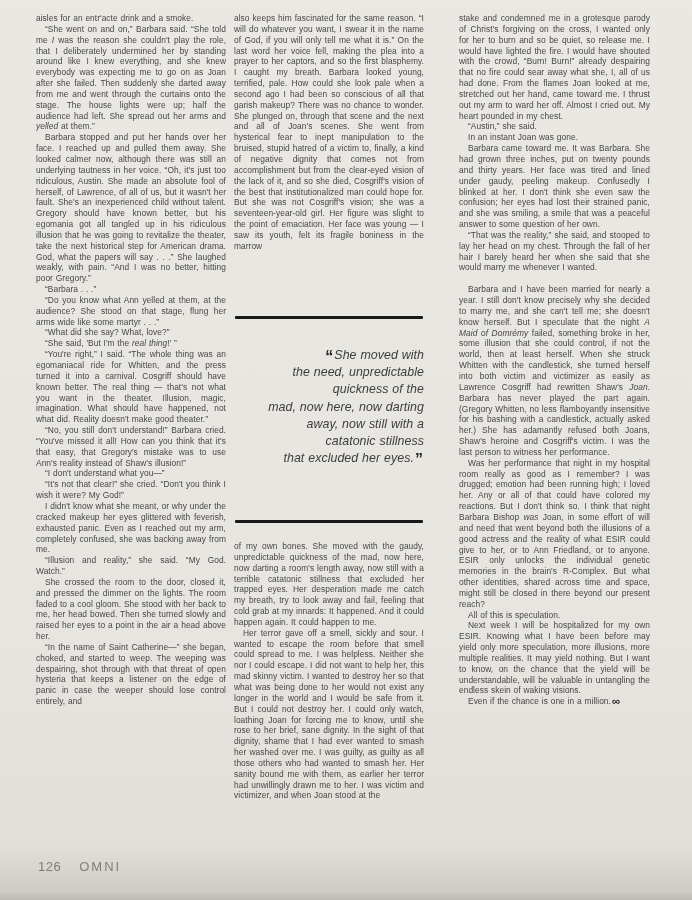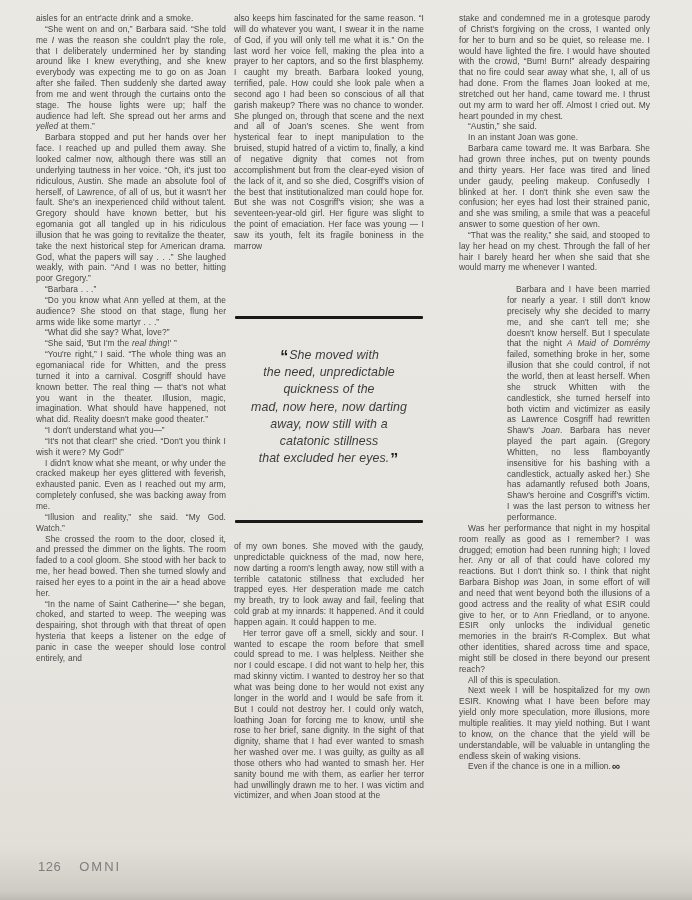--- a/index.html
+++ b/index.html
@@ -11,30 +11,30 @@
   .col{
     position:absolute;top:13px;color:#474747;
     font-size:8.4px;line-height:10.85px;text-align:justify;
     letter-spacing:0.05px;word-spacing:0.4px;
   }
   .col1{left:36px;width:190px;height:846px;overflow:hidden;}
   .col2{left:234px;width:190px;height:876px;}
   .col3{left:459px;width:191px;height:876px;overflow:hidden;}
   .para{margin:0;padding:0;}
   .para.ind{text-indent:9px;}
-  .para.gap{margin-top:11px;margin-left:48px;}
+  .para.gap{margin-top:11px;}
   .it{font-style:italic;}
   .c2block1{position:absolute;top:0;left:0;right:0;height:296px;overflow:hidden;}
   .c2block2{position:absolute;top:528px;left:0;right:0;height:348px;overflow:hidden;}
   .rule{position:absolute;left:1px;right:1px;height:3px;background:#191919;border-radius:1px;}
   .rule1{top:303px;}
   .rule2{top:507px;}
   .pullquote{
     position:absolute;top:320px;left:0;right:0;height:186px;padding-top:14px;
-    text-align:center;font-style:italic;font-size:12.4px;line-height:17.2px;color:#3d3d3d;
+    text-align:right;font-style:italic;font-size:12.4px;line-height:17.2px;color:#3d3d3d;
   }
   .pq-line{margin:0;}
   .pq-quote{
     font-style:normal;font-weight:bold;font-size:16px;line-height:0;
     color:#1f1f1f;position:relative;top:3px;margin:0 1px;
   }
   .endmark{
     font-weight:bold;font-size:11.5px;line-height:8px;
     letter-spacing:-1px;vertical-align:-1px;color:#2a2a2a;padding-left:1px;
   }
@@ -49,20 +49,21 @@
 
   <div class="col col1">
       <p class="para"><span>aisles for an entr'acte drink and a smoke.</span></p>
       <p class="para ind"><span>“She went on and on,” Barbara said. “She told me </span><span class="it">I</span><span> was the reason she couldn't play the role, that I deliberately undermined her by standing around like I knew everything, and she knew everybody was expecting me to go on as Joan after she failed. Then suddenly she darted away from me and went through the curtains onto the stage. The house lights were up; half the audience had left. She spread out her arms and </span><span class="it">yelled</span><span> at them.”</span></p>
       <p class="para ind"><span>Barbara stopped and put her hands over her face. I reached up and pulled them away. She looked calmer now, although there was still an underlying tautness in her voice. “Oh, it's just too ridiculous, Austin. She made an absolute fool of herself, of Lawrence, of all of us, but it wasn't her fault. She's an inexperienced child without talent. Gregory should have known better, but his egomania got all tangled up in his ridiculous illusion that he was going to revitalize the theater, take the next historical step for American drama. God, what the papers will say . . .” She laughed weakly, with pain. “And I was no better, hitting poor Gregory.”</span></p>
       <p class="para ind"><span>“Barbara . . .”</span></p>
       <p class="para ind"><span>“Do you know what Ann yelled at them, at the audience? She stood on that stage, flung her arms wide like some martyr . . .”</span></p>
       <p class="para ind"><span>“What did she say? What, love?”</span></p>
       <p class="para ind"><span>“She said, 'But I'm the </span><span class="it">real thing</span><span>!' ”</span></p>
       <p class="para ind"><span>“You're right,” I said. “The whole thing was an egomaniacal ride for Whitten, and the press turned it into a carnival. Cosgriff should have known better. The real thing — that's not what you want in the theater. Illusion, magic, imagination. What should have happened, not what did. Reality doesn't make good theater.”</span></p>
+      <p class="para ind"><span>“No, you still don't understand!” Barbara cried. “You've missed it all! How can you think that it's that easy, that Gregory's mistake was to use Ann's reality instead of Shaw's illusion!”</span></p>
       <p class="para ind"><span>“I don't understand what you—”</span></p>
       <p class="para ind"><span>“It's not that clear!” she cried. “Don't you think I wish it were? My God!”</span></p>
       <p class="para ind"><span>I didn't know what she meant, or why under the cracked makeup her eyes glittered with feverish, exhausted panic. Even as I reached out my arm, completely confused, she was backing away from me.</span></p>
       <p class="para ind"><span>“Illusion and reality,” she said. “My God. Watch.”</span></p>
       <p class="para ind"><span>She crossed the room to the door, closed it, and pressed the dimmer on the lights. The room faded to a cool gloom. She stood with her back to me, her head bowed. Then she turned slowly and raised her eyes to a point in the air a head above her.</span></p>
       <p class="para ind"><span>“In the name of Saint Catherine—” she began, choked, and started to weep. The weeping was despairing, shot through with that threat of open hysteria that keeps a listener on the edge of panic in case the weeper should lose control entirely, and</span></p>
     </div>
 
   <div class="col col2">
     <div class="c2block1">

